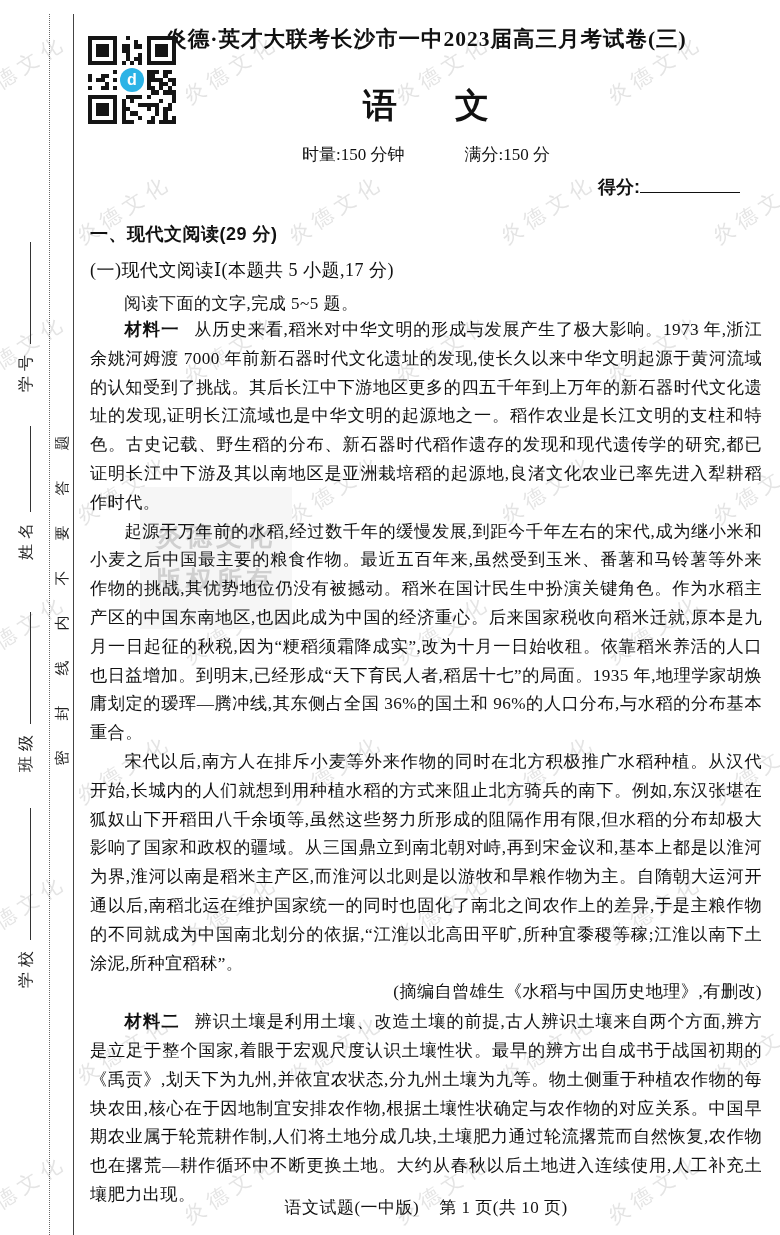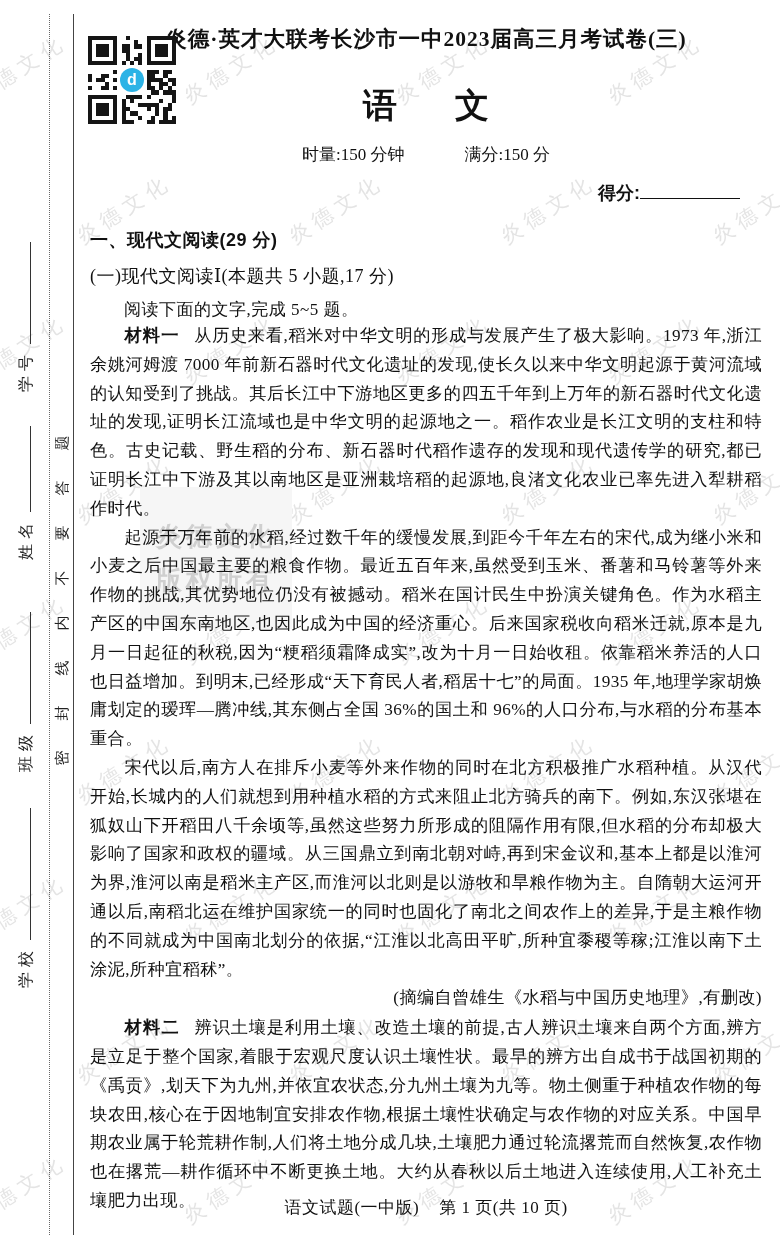--- a/index.html
+++ b/index.html
@@ -74,21 +74,21 @@
   }
   .subject-line{
     margin-top:30px;text-align:center;font-size:34px;font-weight:bold;
   }
   .subject-line span{margin:0 29px;}
   .meta-line{
     margin-top:14px;text-align:center;font-size:17px;
   }
   .meta-line span{margin:0 30px;}
   .score-line{
-    margin-top:14px;text-align:right;padding-right:22px;
+    margin-top:8px;text-align:right;padding-right:22px;
     font-size:18px;font-weight:bold;height:26px;
     font-family:"Liberation Sans",sans-serif;
   }
   .score-line .blank-line{width:100px;border-bottom:1.6px solid #111;height:18px;}
   .sec-heading{
     margin-top:22px;font-size:18px;font-weight:bold;
     font-family:"Liberation Sans",sans-serif;letter-spacing:0.5px;
   }
   .sub-heading{
     margin-top:12px;font-size:18px;letter-spacing:0.5px;

